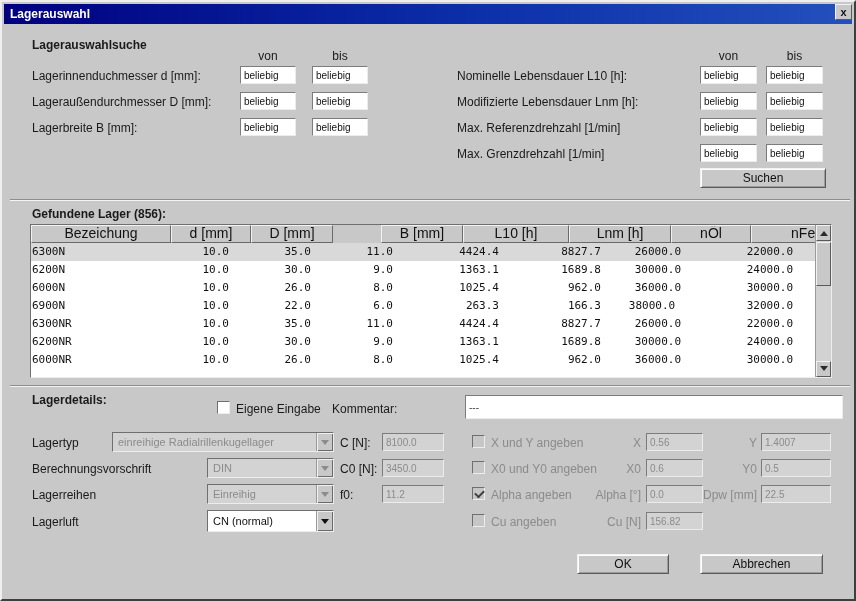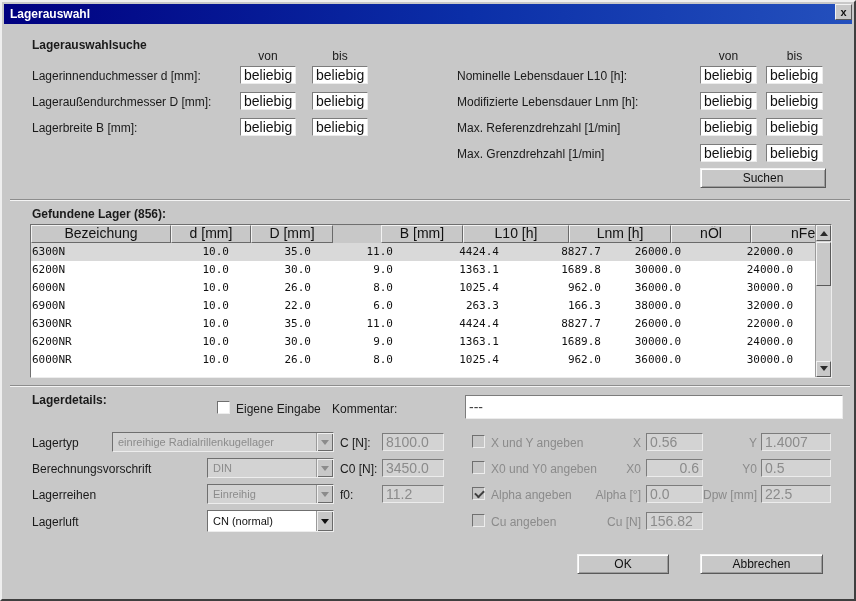--- a/index.html
+++ b/index.html
@@ -17,21 +17,21 @@
     border:1px solid;border-color:#f2f2f2 #5a5a5a #5a5a5a #f2f2f2;
     font-family:inherit;font-size:11px;font-weight:bold;line-height:13px;text-align:center;color:#111}
 
   .lbl{position:absolute;font-size:12px;color:#1a1a1a;white-space:nowrap}
   .b{font-weight:bold}
   .gray{color:#8b8b8b}
   .center{text-align:center}
   .right{text-align:right}
 
   input.tf{position:absolute;height:18px;border:1px solid;border-color:#7c7c7c #ececec #ececec #7c7c7c;
-    background:#fff;font-family:inherit;font-size:14px;padding:0 3px;color:#111}
+    background:#fff;font-family:inherit;font-size:10px;padding:0 3px;color:#111}
   input.tf.dis{background:#d3d3d3;color:#8b8b8b}
 
   .btn{position:absolute;height:20px;background:#c8c8c8;border:1px solid;
     border-color:#f2f2f2 #5a5a5a #5a5a5a #f2f2f2;
     box-shadow:inset 1px 1px 0 #ffffff,inset -1px -1px 0 #9c9c9c;
     font-family:inherit;font-size:12px;color:#111;text-align:center;line-height:17px}
 
   .etch{position:absolute;height:2px;border-top:1px solid #8d8d8d;border-bottom:1px solid #f4f4f4}
 
   .table{position:absolute;left:28px;top:222px;width:802px;height:154px;background:#fff;
@@ -166,21 +166,21 @@
           <div class="td tright" style="width: 80px;">36000.0</div>
           <div class="td tright" style="width: 112px;">30000.0</div>
         </div>
         <div class="trow">
           <div class="td tleft" style="width: 140px;">6900N</div>
           <div class="td tright" style="width: 80px;">10.0</div>
           <div class="td tright" style="width: 82px;">22.0</div>
           <div class="td tright" style="width: 82px;">6.0</div>
           <div class="td tright" style="width: 106px;">263.3</div>
           <div class="td tright" style="width: 102px;">166.3</div>
-          <div class="td tright" style="width: 80px;">38000.0</div>
+          <div class="td tright" style="width: 80px; text-align: center;">38000.0</div>
           <div class="td tright" style="width: 112px;">32000.0</div>
         </div>
         <div class="trow">
           <div class="td tleft" style="width: 140px;">6300NR</div>
           <div class="td tright" style="width: 80px;">10.0</div>
           <div class="td tright" style="width: 82px;">35.0</div>
           <div class="td tright" style="width: 82px;">11.0</div>
           <div class="td tright" style="width: 106px;">4424.4</div>
           <div class="td tright" style="width: 102px;">8827.7</div>
           <div class="td tright" style="width: 80px;">26000.0</div>
@@ -249,21 +249,21 @@
     <span class="ctext">DIN</span>
     <span class="cbtn">
         <i class="tri"></i>
       </span>
   </div>
   <span class="lbl" style="left:338px;top:460px">C0 [N]:</span>
   <input class="tf dis" style="left: 380px; top: 457px; width: 62px;" value="3450.0">
   <span class="cb dis" style="left:470px;top:459px"></span>
   <span class="lbl gray" style="left:489px;top:460px">X0 und Y0 angeben</span>
   <span class="lbl gray right" style="left:555px;top:460px;width:84px">X0</span>
-  <input class="tf dis" style="left: 644px; top: 457px; width: 57px; text-align: right;" value="0.6">
+  <input class="tf dis" style="left: 644px; top: 457px; width: 57px;" value="0.6">
   <span class="lbl gray right" style="left:690px;top:460px;width:65px">Y0</span>
   <input class="tf dis" style="left: 759px; top: 457px; width: 70px;" value="0.5">
 
   <span class="lbl" style="left:30px;top:486px">Lagerreihen</span>
   <div class="combo dis" style="left:205px;top:482px;width:127px">
     <span class="ctext">Einreihig</span>
     <span class="cbtn">
         <i class="tri"></i>
       </span>
   </div>

